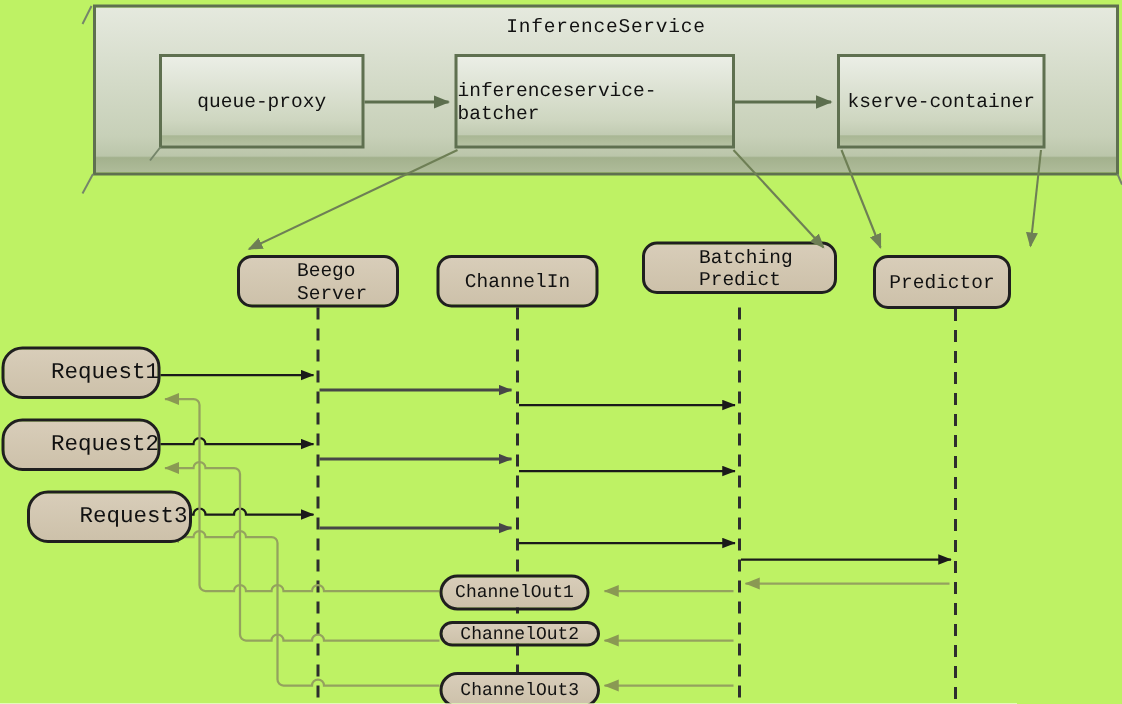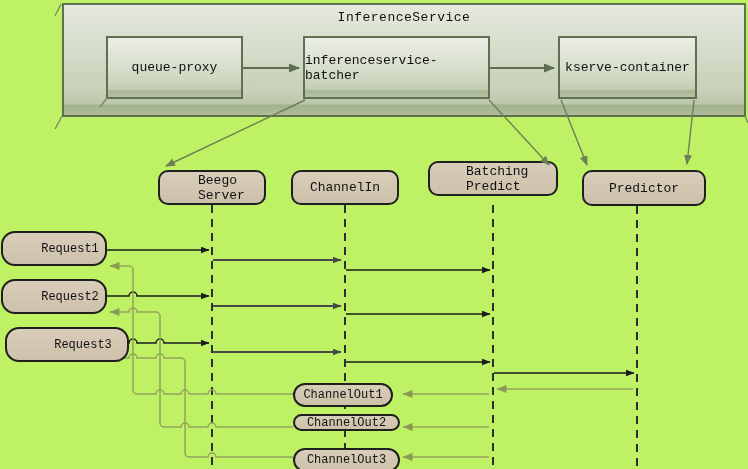--- a/index.html
+++ b/index.html
@@ -29,21 +29,21 @@
     font-size:13px;letter-spacing:0.5px;
   }
   
   .node{
     border:2px solid #1f1f1f;
     background:linear-gradient(180deg,#d8cdb9 0%,#cdc1aa 100%);
     display:flex;align-items:center;justify-content:center;
     z-index:2;
   }
   .lifeline-head{border-radius:10px;font-size:13px;}
-  .req{border-radius:14px;font-size:12px;padding-left:32px;}
+  .req{border-radius:14px;font-size:15px;padding-left:32px;}
   .out{border-radius:12px;font-size:12px;}
 </style>
 </head>
 <body>
 
 <div class="canvas">
 
   <svg id="seq-layer" class="layer" width="748" height="469" viewBox="0 0 748 469">
     <defs>
       <marker id="ah-black" markerWidth="10" markerHeight="8" refX="8.5" refY="3.5" orient="auto" markerUnits="userSpaceOnUse">
@@ -110,31 +110,31 @@
 
   <div class="abs node lifeline-head" style="left:158px;top:170px;width:108px;height:35px;padding-left:38px;">
     <span>Beego Server</span>
   </div>
   <div class="abs node lifeline-head" style="left:291px;top:170px;width:108px;height:35px;">
     <span>ChannelIn</span>
   </div>
   <div class="abs node lifeline-head" style="left:428px;top:161px;width:130px;height:35px;padding-left:36px;">
     <span>Batching Predict</span>
   </div>
-  <div class="abs node lifeline-head" style="left:582px;top:170px;width:124px;height:36px;">
+  <div class="abs node lifeline-head" style="left:582px;top:170px;width:92px;height:36px;">
     <span>Predictor</span>
   </div>
 
   <div class="abs node req" style="left:1px;top:231px;width:106px;height:35px;">
     <span>Request1</span>
   </div>
   <div class="abs node req" style="left:1px;top:279px;width:106px;height:35px;">
     <span>Request2</span>
   </div>
-  <div class="abs node req" style="left:5px;top:327px;width:124px;height:35px;text-align:center;">
+  <div class="abs node req" style="left:18px;top:327px;width:110px;height:35px;text-align:center;">
     <span>Request3</span>
   </div>
 
   <div class="abs node out" style="left:293px;top:383px;width:100px;height:24px;">
     <span>ChannelOut1</span>
   </div>
   <div class="abs node out" style="left:293px;top:414px;width:107px;height:17px;">
     <span>ChannelOut2</span>
   </div>
   <div class="abs node out" style="left:293px;top:448px;width:107px;height:24px;font-family:Liberation Mono, monospace;">

